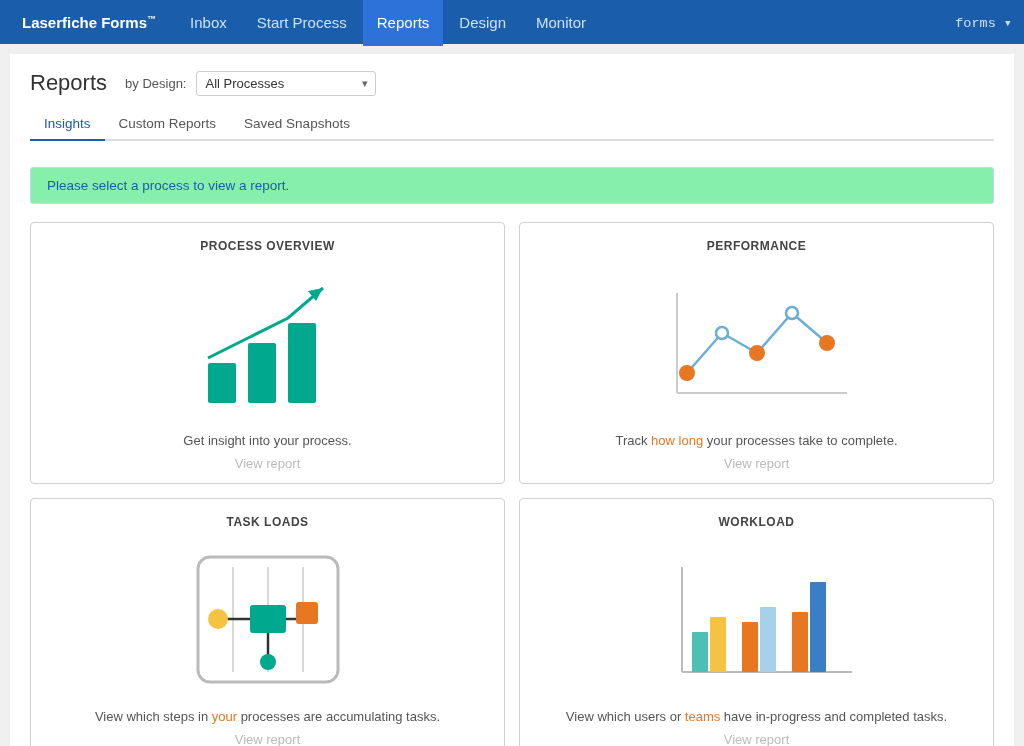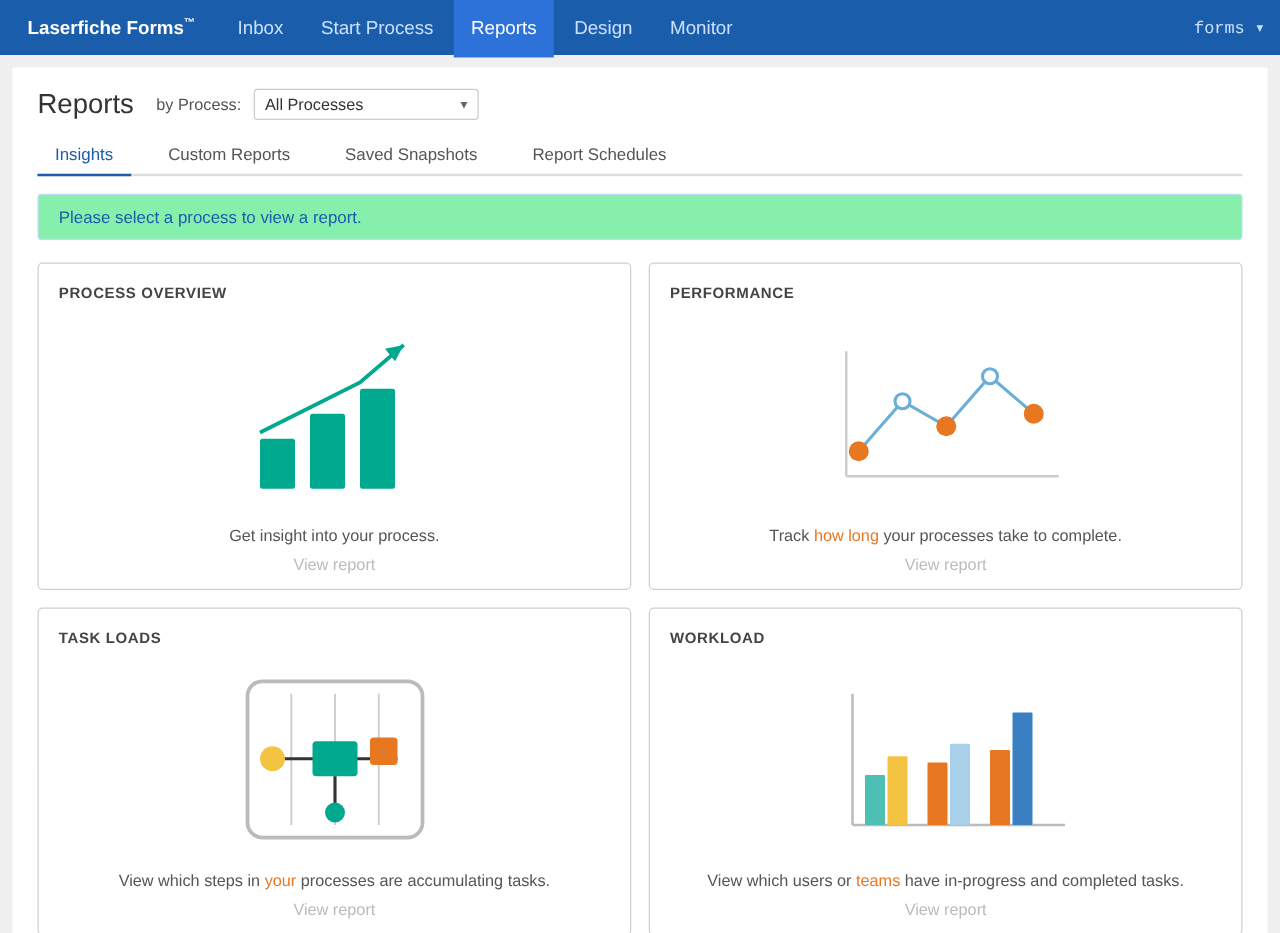--- a/index.html
+++ b/index.html
@@ -71,22 +71,22 @@
       min-width: 180px;
       cursor: pointer;
     }
     .process-select-text { flex: 1; font-size: 13px; color: #333; }
     .select-arrow { font-size: 11px; color: #666; margin-left: 6px; }
 
     
     .tabs {
       display: flex;
       border-bottom: 2px solid #ddd;
-      margin-bottom: 14px;
-      gap: 16px;
+      margin-bottom: 26px;
+      gap: 0;
     }
     .tab {
       padding: 8px 14px;
       cursor: pointer;
       font-size: 13.5px;
       color: #555;
       border-bottom: 2px solid transparent;
       margin-bottom: -2px;
     }
     .tab.active { color: #1a5dab; border-bottom: 2px solid #1a5dab; font-weight: 500; }
@@ -108,21 +108,21 @@
       grid-template-columns: 1fr 1fr;
       gap: 14px;
     }
     .card {
       border: 1px solid #d0d0d0;
       border-radius: 4px;
       padding: 16px 16px 12px;
       background: #fff;
       display: flex;
       flex-direction: column;
-      align-items: flex-start;
+      align-items: center;
     }
     .card-title {
       font-size: 12px;
       font-weight: 700;
       color: #444;
       letter-spacing: 0.5px;
       margin-bottom: 10px;
       text-transform: uppercase;
     }
     .card-visual {
@@ -170,32 +170,31 @@
   </div>
   <div class="nav-right">
     <span>forms ▾</span>
   </div>
 </nav>
 
 <div class="page-content">
 
   <div class="header-row">
     <h1 class="page-title">Reports</h1>
-    <span class="by-process-label">by Process:</span>
+    <span class="by-process-label">by Design:</span>
     <div class="process-select-wrapper">
       <span class="process-select-text">All Processes</span>
       <span class="select-arrow">▾</span>
     </div>
   </div>
 
   <div class="tabs">
     <div class="tab active">Insights</div>
     <div class="tab">Custom Reports</div>
     <div class="tab">Saved Snapshots</div>
-    <div class="tab">Report Schedules</div>
   </div>
 
   <div class="alert-info">
     <span>Please select a process to view a report.</span>
   </div>
 
   <div class="cards-grid">
 
     <div class="card">
       <div class="card-title">PROCESS OVERVIEW</div>

